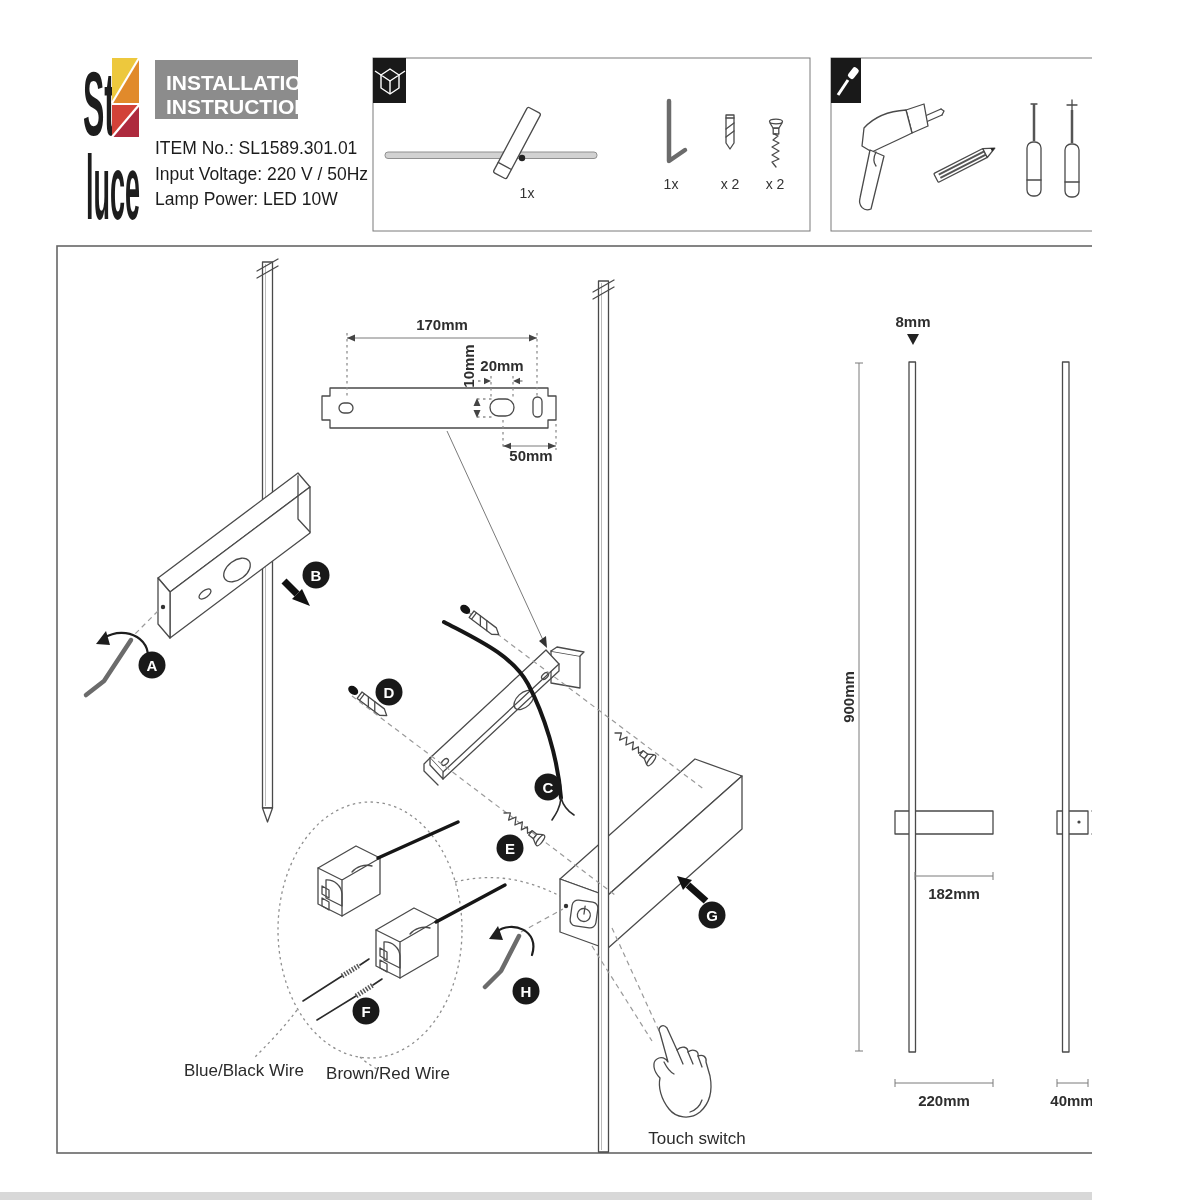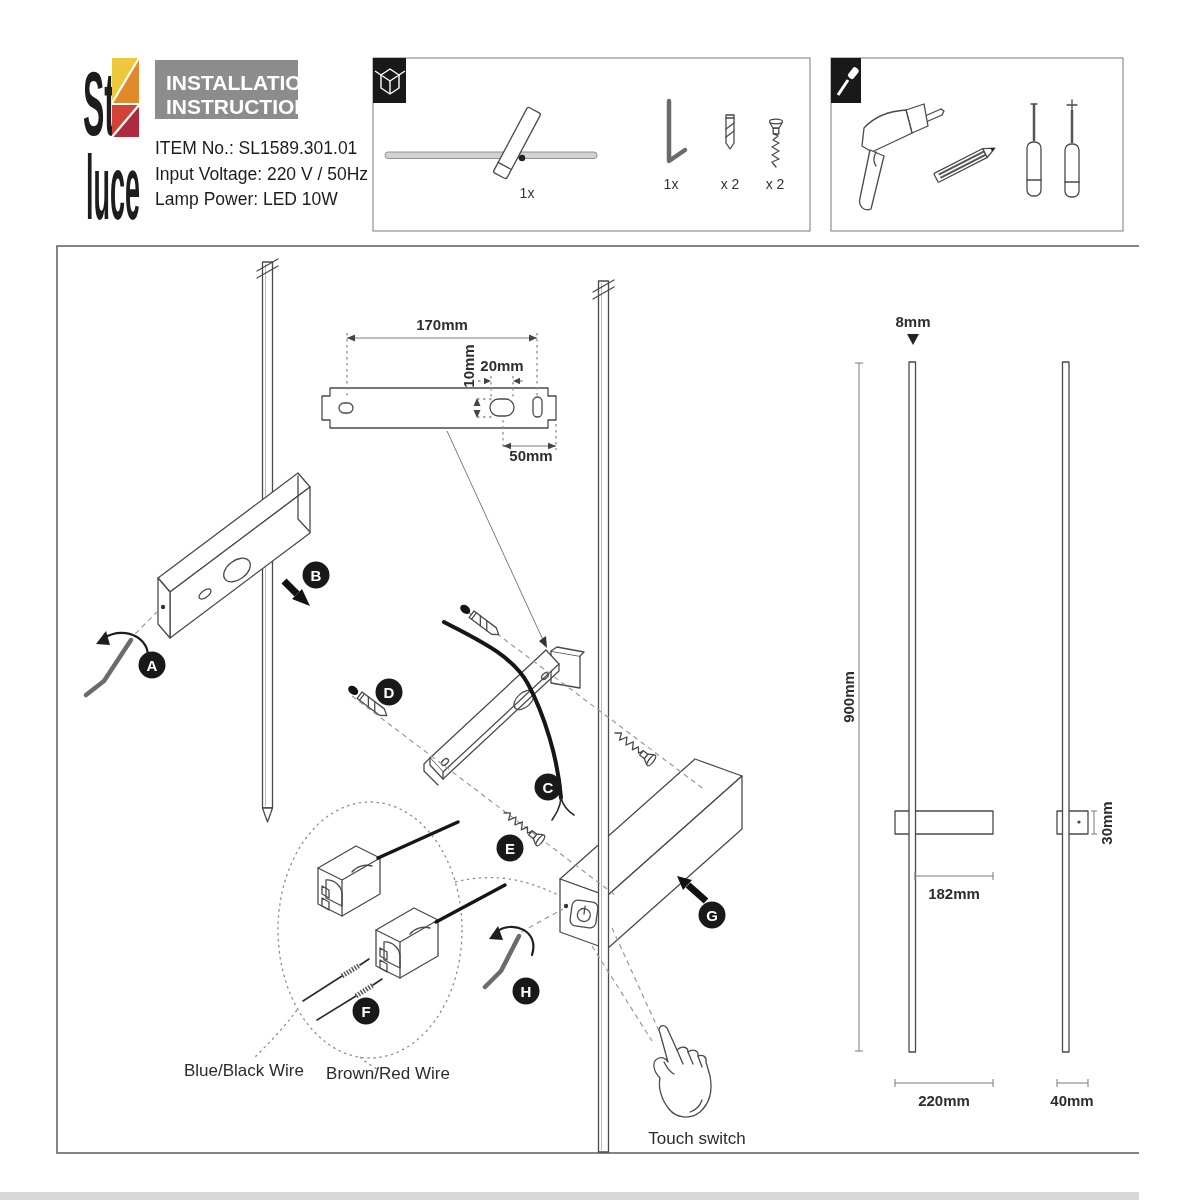--- a/index.html
+++ b/index.html
@@ -1,17 +1,17 @@
 <!DOCTYPE html>
 <html><head>
 <meta charset="utf-8">
 <style>
   html,body{margin:0;padding:0;background:#fff;}
   .page{position:relative;width:1092px;height:1200px;background:#fff;overflow:hidden;
-        font-family:"Liberation Sans",sans-serif;padding-left:47px;}
+        font-family:"Liberation Sans",sans-serif;}
   svg{position:absolute;inset:0;}
   
   .ln  {fill:none;stroke:#4a4a4a;stroke-width:1.3;stroke-linejoin:round;stroke-linecap:round;}
   .lnw {fill:#fff;stroke:#4a4a4a;stroke-width:1.3;stroke-linejoin:round;stroke-linecap:round;}
   .thin{fill:none;stroke:#7a7a7a;stroke-width:1;}
   .dash{fill:none;stroke:#9a9a9a;stroke-width:1.2;stroke-dasharray:5 4;}
   .dot {fill:none;stroke:#8f8f8f;stroke-width:1.3;stroke-dasharray:2.5 3.5;}
   .cable{fill:none;stroke:#161616;stroke-width:4;stroke-linecap:round;}
   .wire{fill:none;stroke:#2a2a2a;stroke-width:1.6;stroke-linecap:round;}
   .key {fill:none;stroke:#6b6b6b;stroke-width:4.5;stroke-linecap:round;stroke-linejoin:round;}

